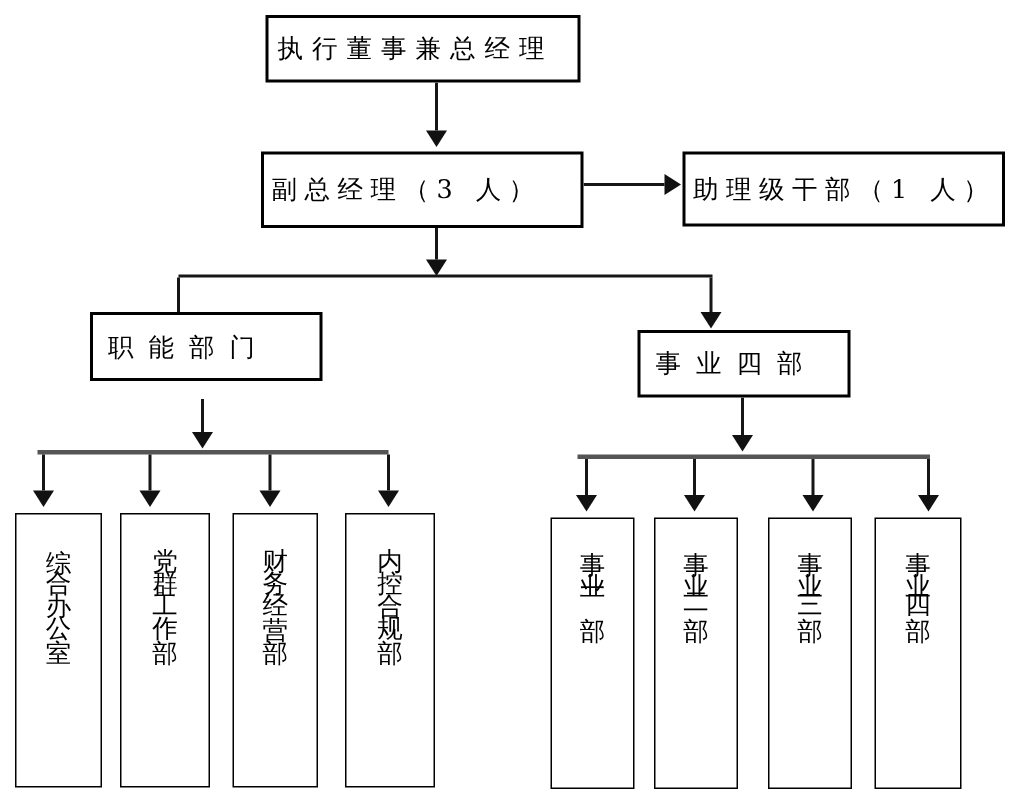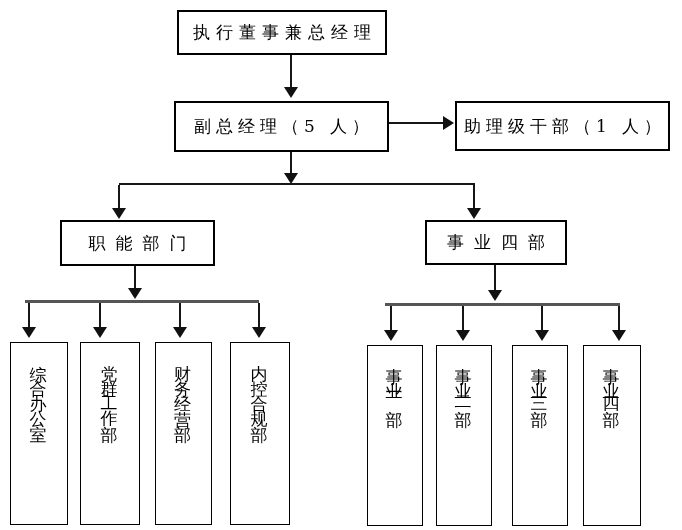--- a/index.html
+++ b/index.html
@@ -17,21 +17,20 @@
     overflow: hidden;
   }
   
   .node {
     position: absolute;
     box-sizing: border-box;
     background: #ffffff;
     border: 2px solid #000000;
     display: flex;
     align-items: center;
-    justify-content: center;
     text-align: center;
     white-space: nowrap;
   }
   .node span { display: inline-block; }
   .lbl-lg  { font-size: 17px; letter-spacing: 6px; text-indent: 6px; }
   .lbl-md  { font-size: 17px; letter-spacing: 5px; text-indent: 5px; }
   .lbl-grp { font-size: 17px; letter-spacing: 10px; text-indent: 10px; }
   .vnode {
     position: absolute;
     box-sizing: border-box;
@@ -112,28 +111,28 @@
   <div class="vline" style="left:541px; top:306px; height:24px;"></div>
   <div class="tri-down" style="left:535px; top:330px;"></div>
   <div class="vline" style="left:618px; top:306px; height:24px;"></div>
   <div class="tri-down" style="left:612px; top:330px;"></div>
 
   <div class="node" style="left:177px; top:10px; width:210px; height:45px;">
     <span class="lbl-lg">执行董事兼总经理</span>
   </div>
 
   <div class="node" style="left:174px; top:101px; width:215px; height:51px;">
-    <span class="lbl-md">副总经理（5 人）</span>
+    <span class="lbl-md">副总经理（3 人）</span>
   </div>
 
   <div class="node" style="left:455px; top:101px; width:215px; height:50px;">
     <span class="lbl-md">助理级干部（1 人）</span>
   </div>
 
-  <div class="node" style="left:60px; top:220px; width:155px; height:46px;">
+  <div class="node" style="left:60px; top:208px; width:155px; height:46px;">
     <span class="lbl-grp">职能部门</span>
   </div>
 
   <div class="node" style="left:425px; top:220px; width:142px; height:45px;">
     <span class="lbl-grp">事业四部</span>
   </div>
 
   <div class="vnode" style="left:10px; top:342px; width:58px; height:183px;">
     <span class="vlabel vlabel-5">综合办公室</span>
   </div>

